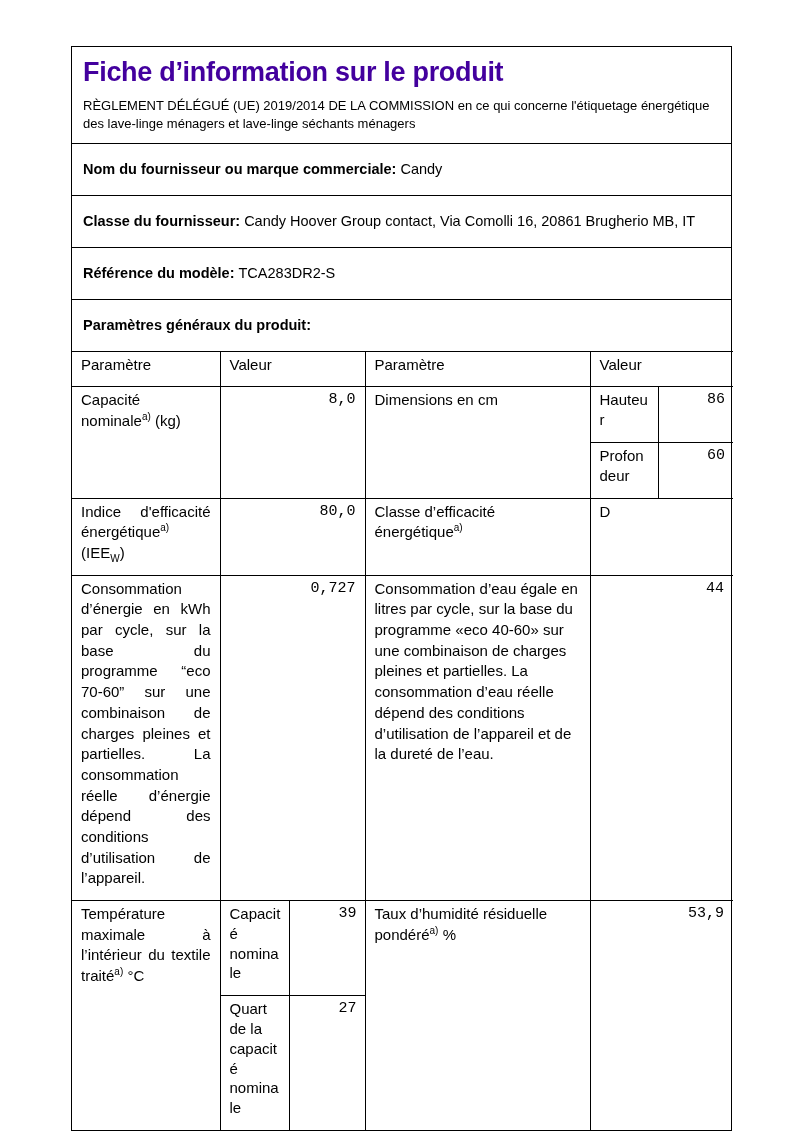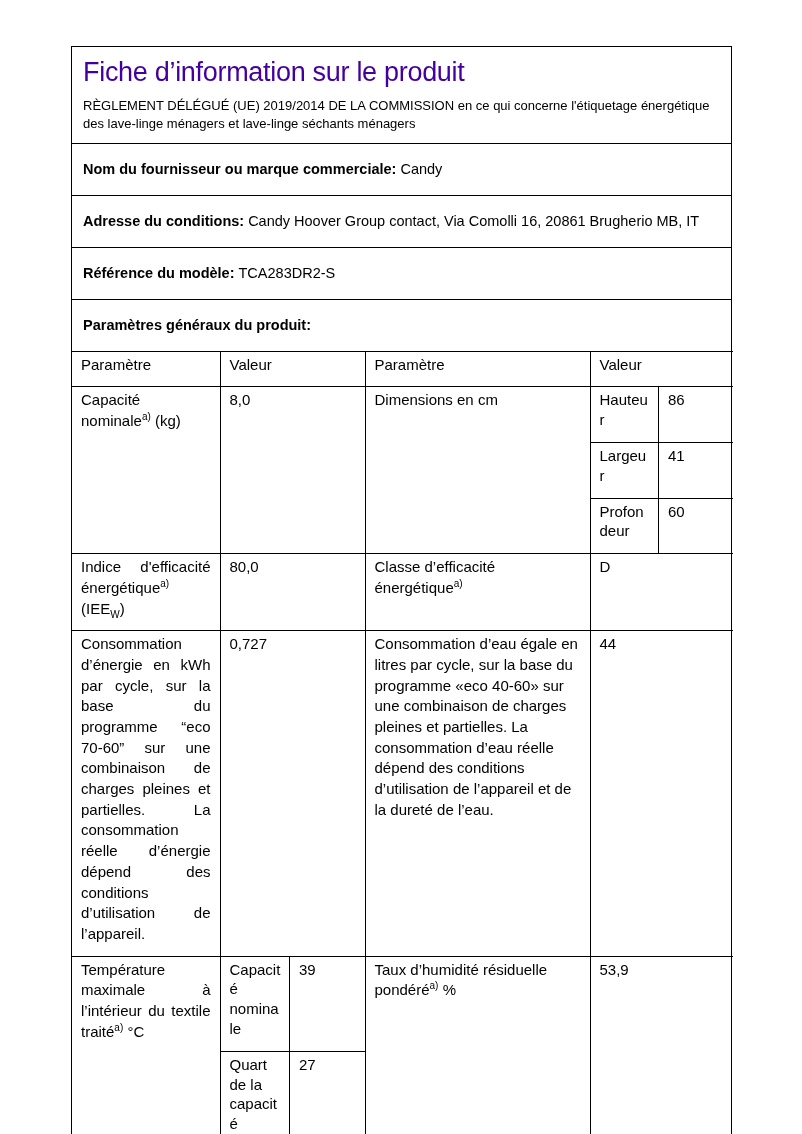--- a/index.html
+++ b/index.html
@@ -17,21 +17,21 @@
     background: #fff;
   }
   .sheet {
     width: 661px;
     border: 1px solid #000;
     background: #fff;
   }
   .head { padding: 8px 11px 10px 11px; }
   .title {
     font-size: 27px;
-    font-weight: 400;
+    font-weight: 700;
     color: var(--title_color, #43009e);
     margin: 2px 0 9px 0;
     letter-spacing: -0.3px;
   }
   .reg {
     font-size: 13px;
     line-height: 1.4;
   }
   .info-row {
     border-top: 1px solid #000;
@@ -53,21 +53,21 @@
     vertical-align: top;
     padding: 3px 9px 11px 9px;
     line-height: 1.38;
     overflow-wrap: break-word;
   }
   table.main > tbody > tr > td:first-child { border-left: none; }
   table.main > tbody > tr > td:last-child  { border-right: none; }
   table.main > tbody > tr:last-child > td  { border-bottom: none; }
   tr.hdr > td { padding: 2px 9px 3px 9px; }
 
-  .val  { text-align: left; }
+  .val  { text-align: right; font-family: Liberation Mono, monospace; }
   .just { text-align: justify; hyphens: auto; }
   td.nopad { padding: 0 !important; }
 
   table.sub {
     width: 100%;
     height: 100%;
     border-collapse: collapse;
     font-size: 15px;
     table-layout: fixed;
   }
@@ -92,21 +92,21 @@
 
     <div class="head">
       <h1 class="title">Fiche d’information sur le produit</h1>
       <p class="reg">RÈGLEMENT DÉLÉGUÉ (UE) 2019/2014 DE LA COMMISSION en ce qui concerne l'étiquetage énergétique des lave-linge ménagers et lave-linge séchants ménagers</p>
     </div>
 
     <div class="info-row">
       <span class="lbl">Nom du fournisseur ou marque commerciale:</span><span class="v">Candy</span>
     </div>
     <div class="info-row">
-      <span class="lbl">Adresse du conditions:</span><span class="v">Candy Hoover Group contact, Via Comolli 16, 20861 Brugherio MB, IT</span>
+      <span class="lbl">Classe du fournisseur:</span><span class="v">Candy Hoover Group contact, Via Comolli 16, 20861 Brugherio MB, IT</span>
     </div>
     <div class="info-row">
       <span class="lbl">Référence du modèle:</span><span class="v">TCA283DR2-S</span>
     </div>
     <div class="info-row">
       <span class="lbl">Paramètres généraux du produit:</span><span class="v"></span>
     </div>
 
     <table class="main">
       <colgroup>
@@ -131,24 +131,20 @@
           <td class="nopad">
             <table class="sub">
               <colgroup>
                   <col style="width:68px">
                   <col>
                 </colgroup>
               <tbody>
                 <tr>
                   <td>Hauteur</td>
                   <td class="val">86</td>
-                </tr>
-                <tr>
-                  <td>Largeur</td>
-                  <td class="val">41</td>
                 </tr>
                 <tr>
                   <td>Profondeur</td>
                   <td class="val">60</td>
                 </tr>
               </tbody>
             </table>
           </td>
         </tr>
 

